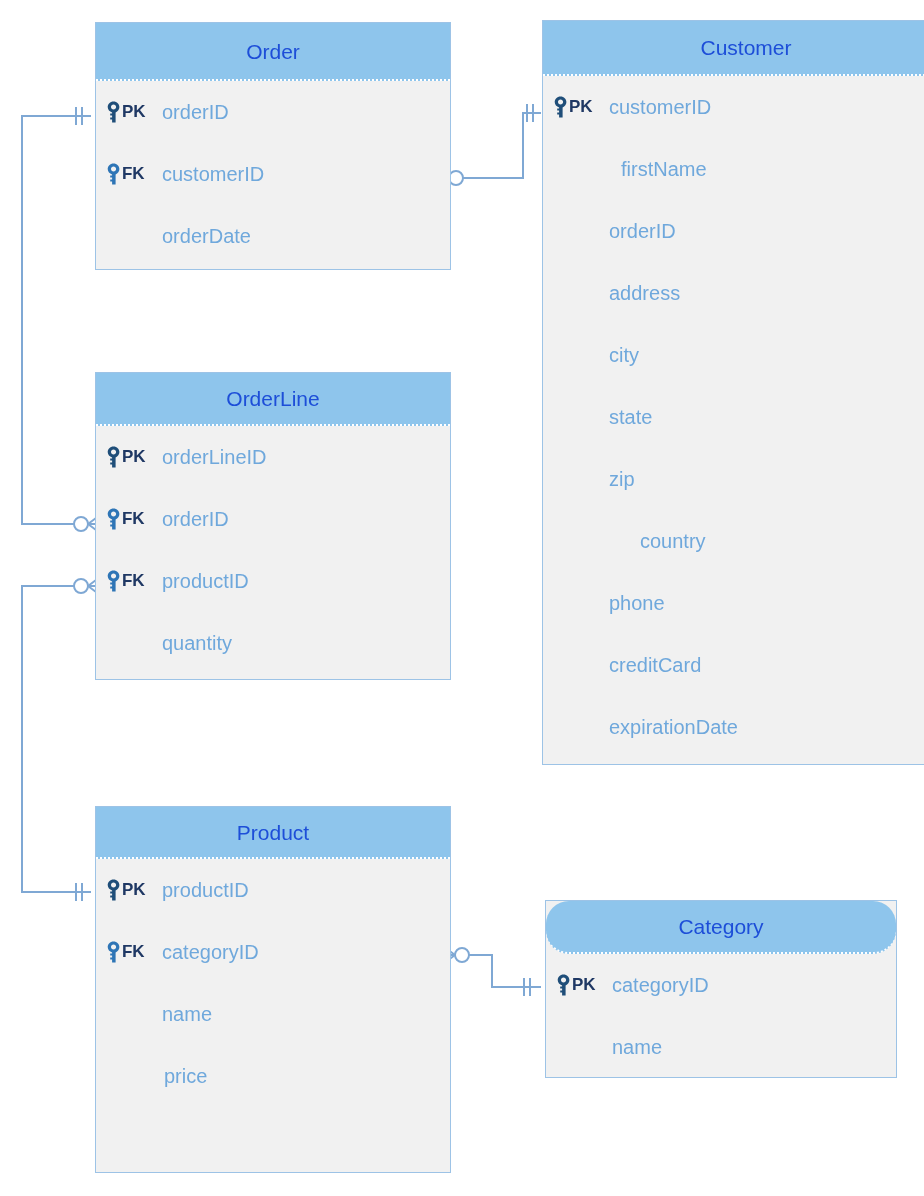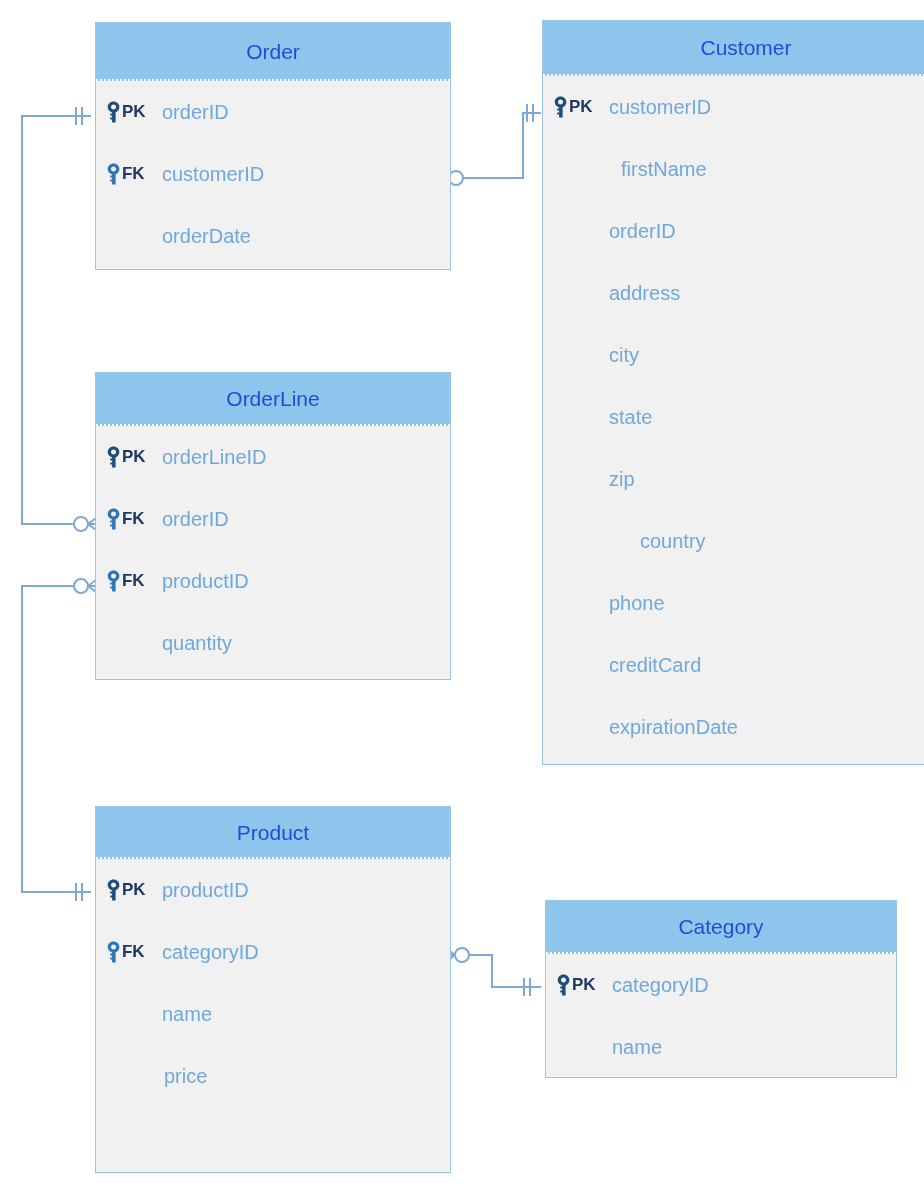--- a/index.html
+++ b/index.html
@@ -321,21 +321,21 @@
       <div class="attr-row" style="height:62px;padding-left:12px;">
         <span class="key-slot">
             <span class="key-spacer"></span>
           </span>
         <span class="attr-name">price</span>
       </div>
     </div>
   </div>
 
   <div class="entity" style="left:545px; top:900px; width:352px; height:178px;">
-    <div class="entity-header" style="height:53px;">Category</div>
+    <div class="entity-header" style="height:53px;border-radius:23px;">Category</div>
     <div class="entity-body" style="height:123px;">
       <div class="attr-row" style="height:62px;">
         <span class="key-slot">
           <svg class="key-icon" viewBox="0 0 15 22">
             <path d="M7.5 0.5 C11 0.5 13.4 3 13.4 6.1 C13.4 8.6 11.8 10.7 9.6 11.4 L9.6 21.4 L6.1 21.4 L6.1 18.6 L4.2 18.6 L4.2 16.4 L6.1 16.4 L6.1 14.6 L4.2 14.6 L4.2 12.6 L6.1 12.6 L6.1 11.4 C3.6 10.8 1.7 8.7 1.7 6.1 C1.7 3 4.1 0.5 7.5 0.5 Z M7.5 3.6 C6.1 3.6 5.0 4.7 5.0 6.1 C5.0 7.5 6.1 8.6 7.5 8.6 C8.9 8.6 10.1 7.5 10.1 6.1 C10.1 4.7 8.9 3.6 7.5 3.6 Z" fill="#1f4e79"></path>
           </svg>
           <span class="key-tag">PK</span>
         </span>
         <span class="attr-name">categoryID</span>
       </div>

